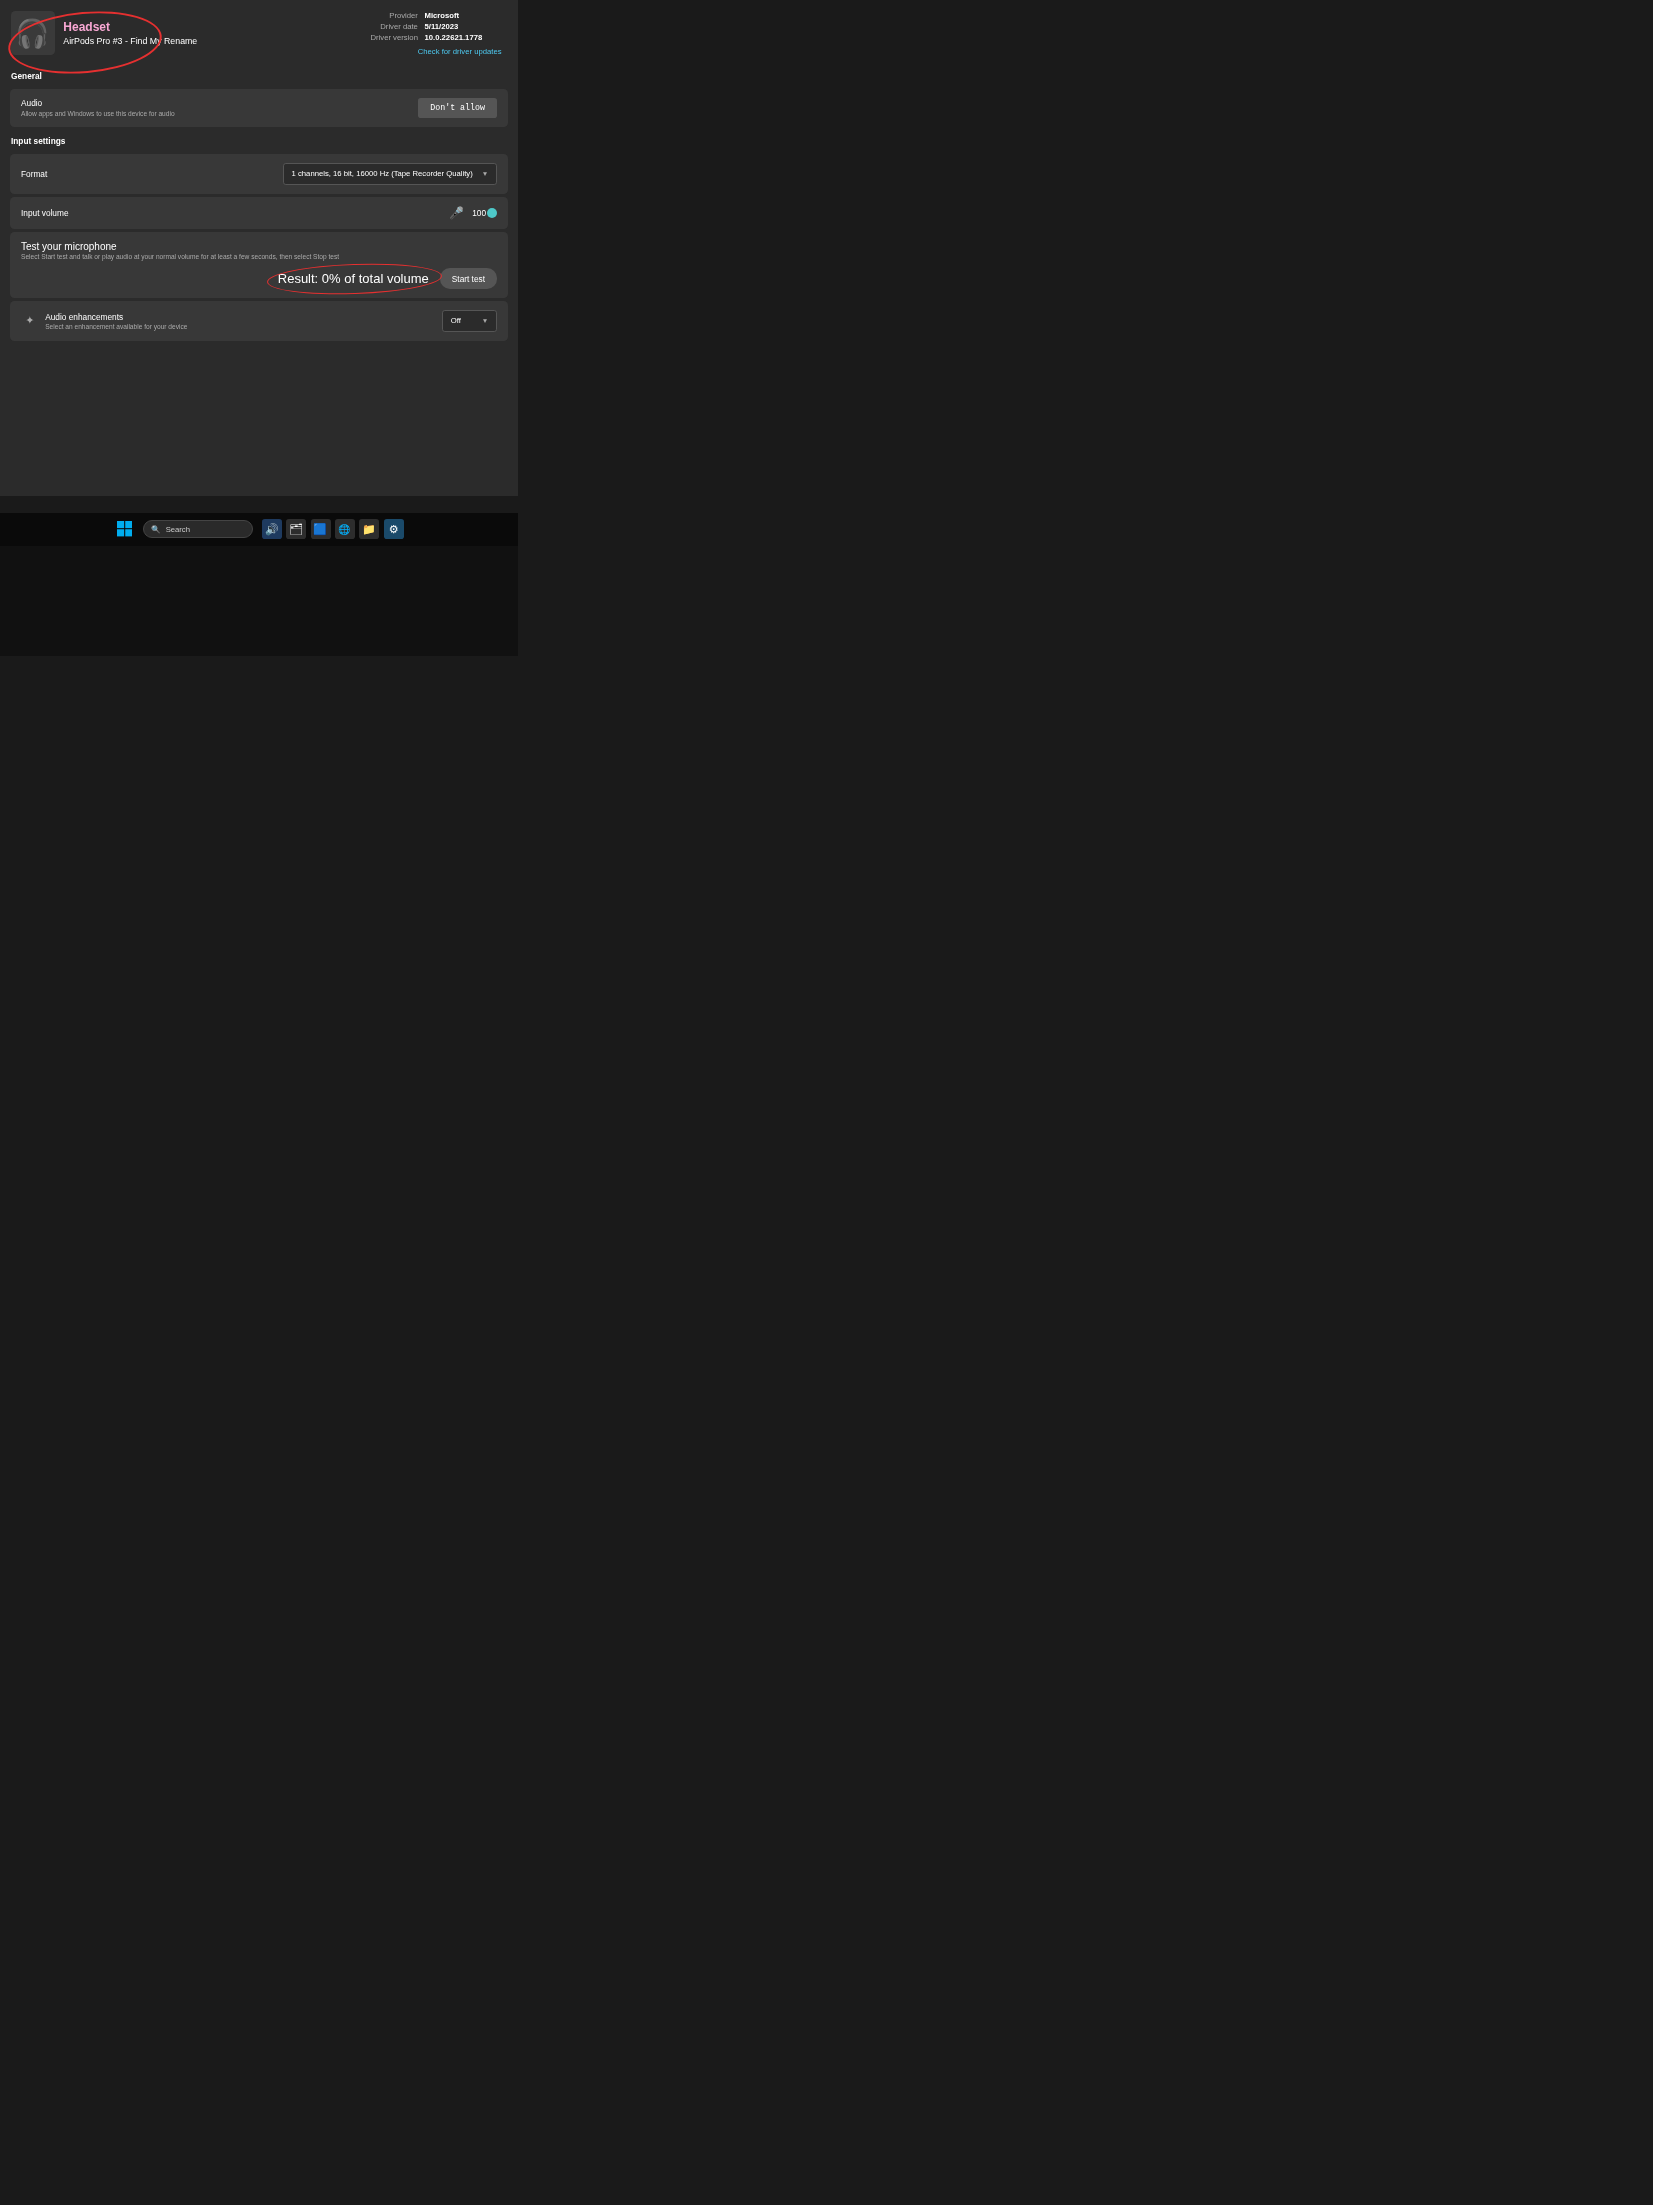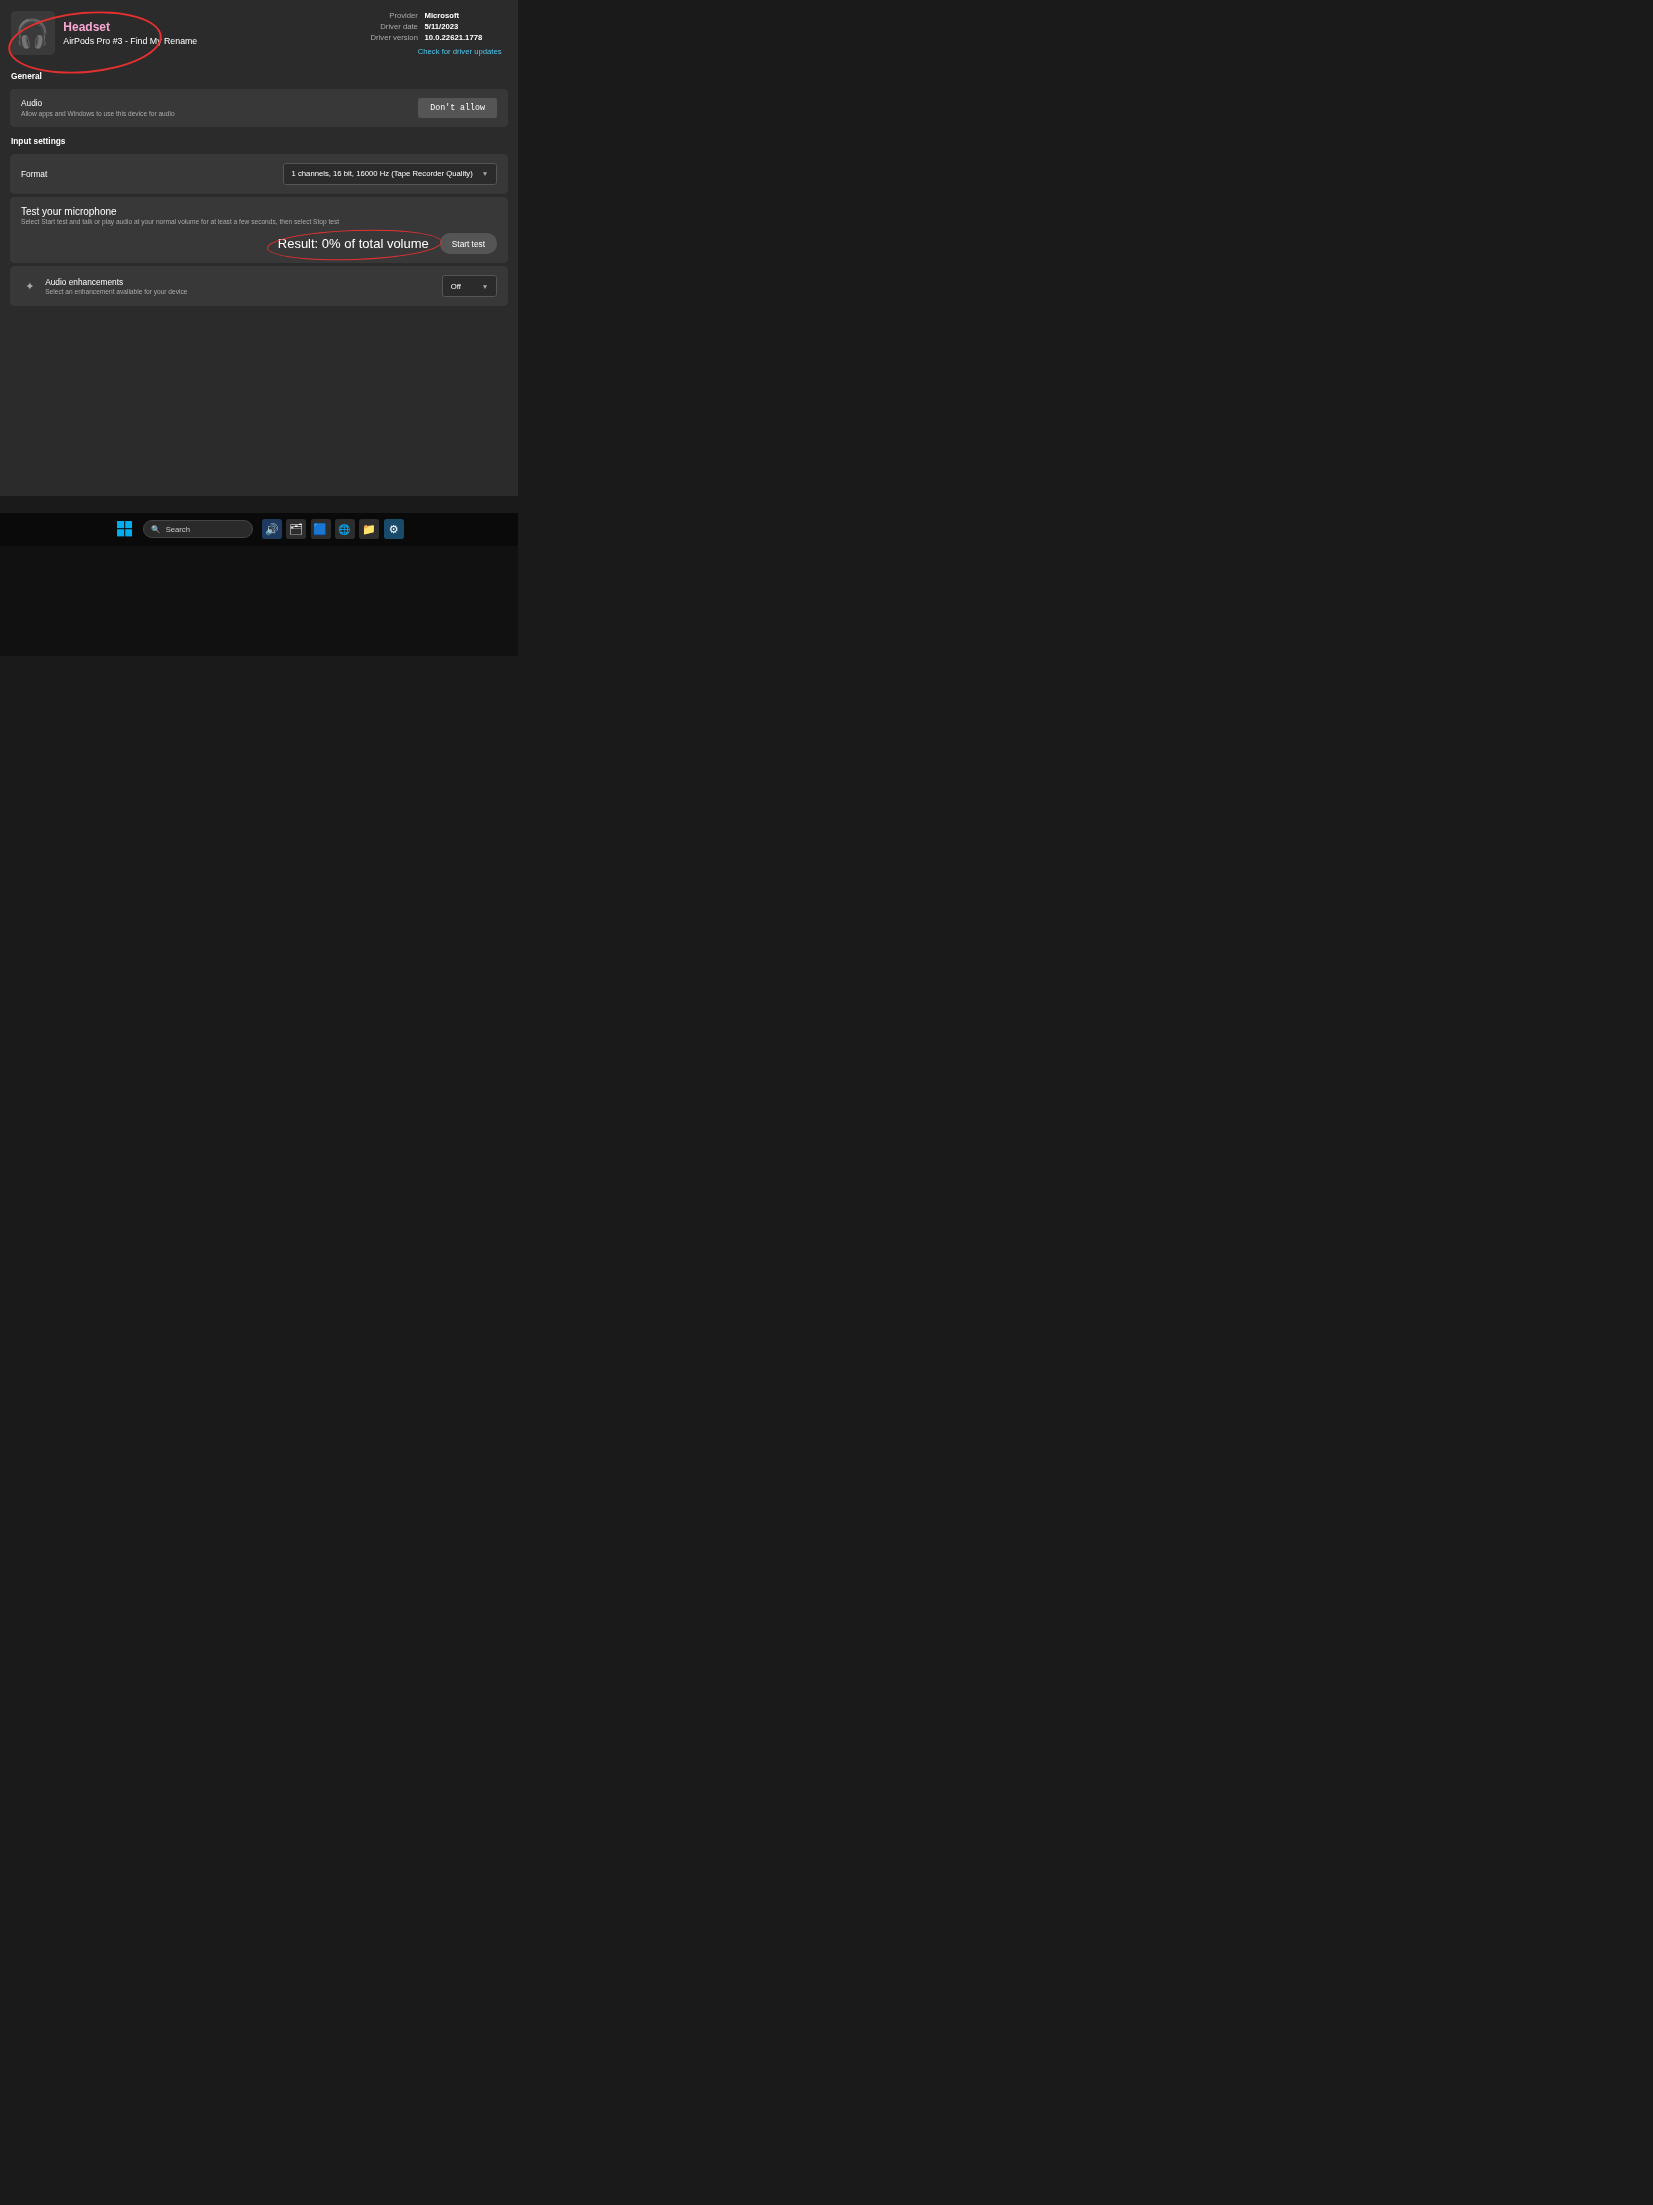--- a/index.html
+++ b/index.html
@@ -448,20 +448,34 @@
     <div class="card-row">
       <div class="card-label">Format</div>
 
       <div class="format-dropdown">
         <span>1 channels, 16 bit, 16000 Hz (Tape Recorder Quality)</span>
         <span class="dropdown-arrow">▼</span>
       </div>
     </div>
   </div>
 
+  <div class="card">
+    <div class="card-row">
+      <div class="card-label">Input volume</div>
+      <div class="volume-row">
+        <span class="mic-icon">🎤</span>
+        <span class="volume-value">100</span>
+        <div class="slider-container">
+          <div class="slider-track">
+            <div class="slider-thumb"></div>
+          </div>
+        </div>
+      </div>
+    </div>
+  </div>
 
   <div class="card">
     <div>
       <div class="test-mic-label">Test your microphone</div>
       <div class="test-mic-desc">Select Start test and talk or play audio at your normal volume for at least a few seconds, then select Stop test</div>
     </div>
     <div class="test-row">
       <div class="result-oval">
         <span class="result-text">Result: 0% of total volume</span>
       </div>

